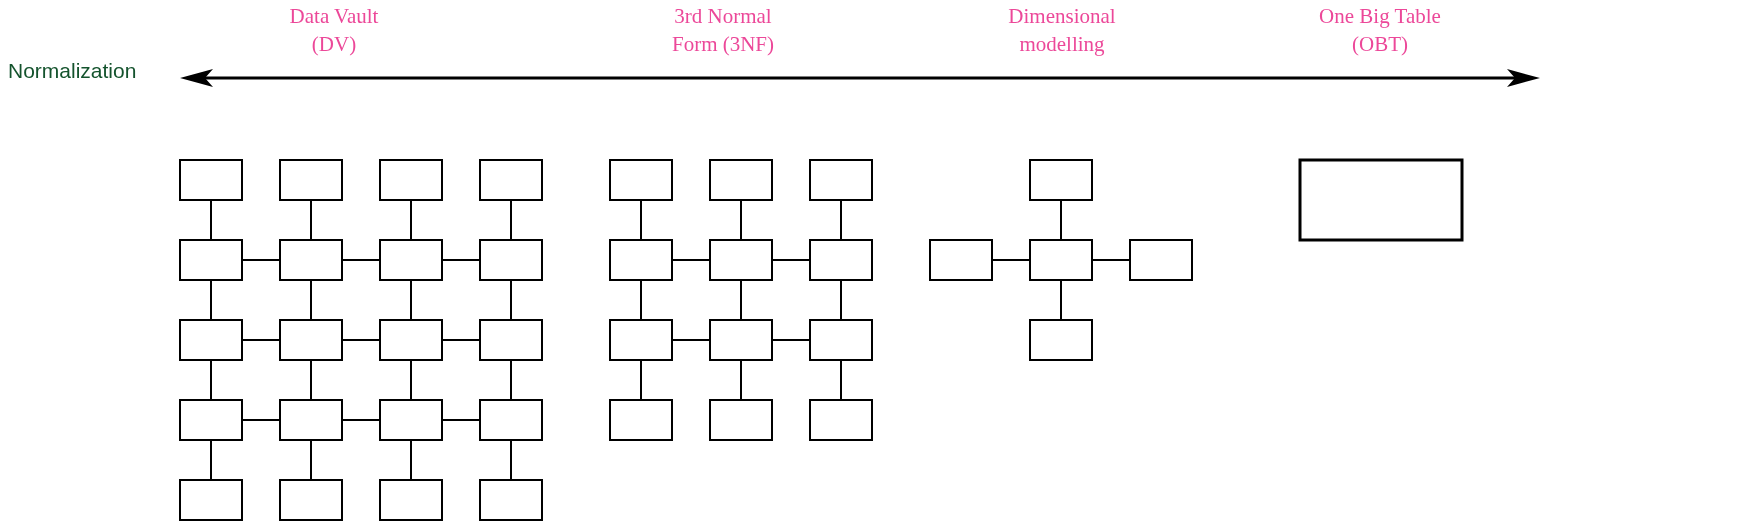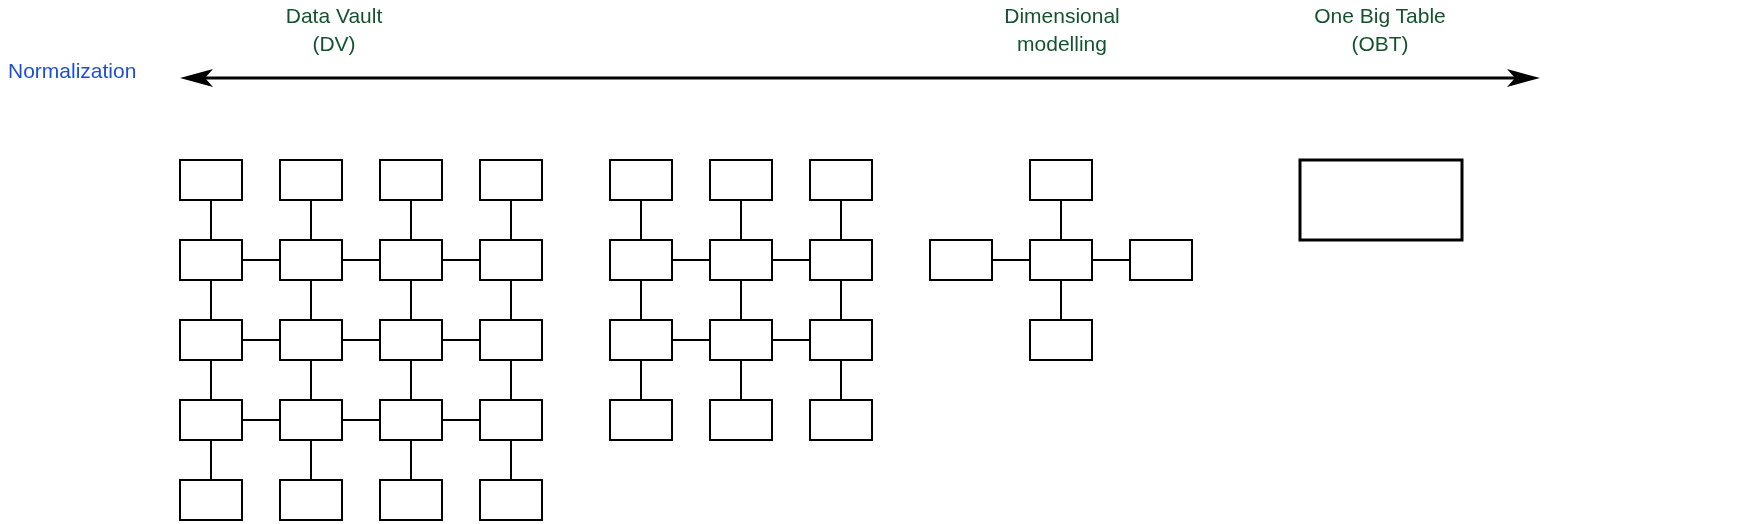--- a/index.html
+++ b/index.html
@@ -20,34 +20,35 @@
   #diagram-svg {
     position: absolute;
     left: 0;
     top: 0;
   }
   .axis-label {
     position: absolute;
     top: 58px;
     font-size: 21px;
     line-height: 26px;
-    color: #1d4ed8;
+    color: #14532d;
     white-space: nowrap;
   }
   .axis-label.left  { left: 8px; }
   .axis-label.right { right: 7px; }
   .approach-label {
     position: absolute;
     top: 2px;
     transform: translateX(-50%);
     text-align: center;
     font-size: 21px;
     line-height: 28px;
-    color: #14532d;
+    color: #ec4899;
     white-space: nowrap;
+    font-family: Liberation Serif, serif;
   }
 </style>
 </head>
 <body>
 
 <div class="stage">
 
   <svg id="diagram-svg" width="1742" height="524" viewBox="0 0 1742 524">
       <line x1="205" y1="78" x2="1515" y2="78" stroke="#000000" stroke-width="3"></line>
       <path d="M 180 78 L 213 69 L 205 78 L 213 87 Z" fill="#000000"></path>
@@ -107,20 +108,24 @@
     </svg>
 
   <div class="axis-label left">Normalization</div>
 
 
   <div class="approach-label" style="left: 334px;">
     <div>Data Vault</div>
     <div>(DV)</div>
   </div>
 
+  <div class="approach-label" style="left: 723px;">
+    <div>3rd Normal</div>
+    <div>Form (3NF)</div>
+  </div>
 
   <div class="approach-label" style="left: 1380px;">
     <div>One Big Table</div>
     <div>(OBT)</div>
   </div>
 
   <div class="approach-label" style="left: 1062px;">
     <div>Dimensional</div>
     <div>modelling</div>
   </div>

